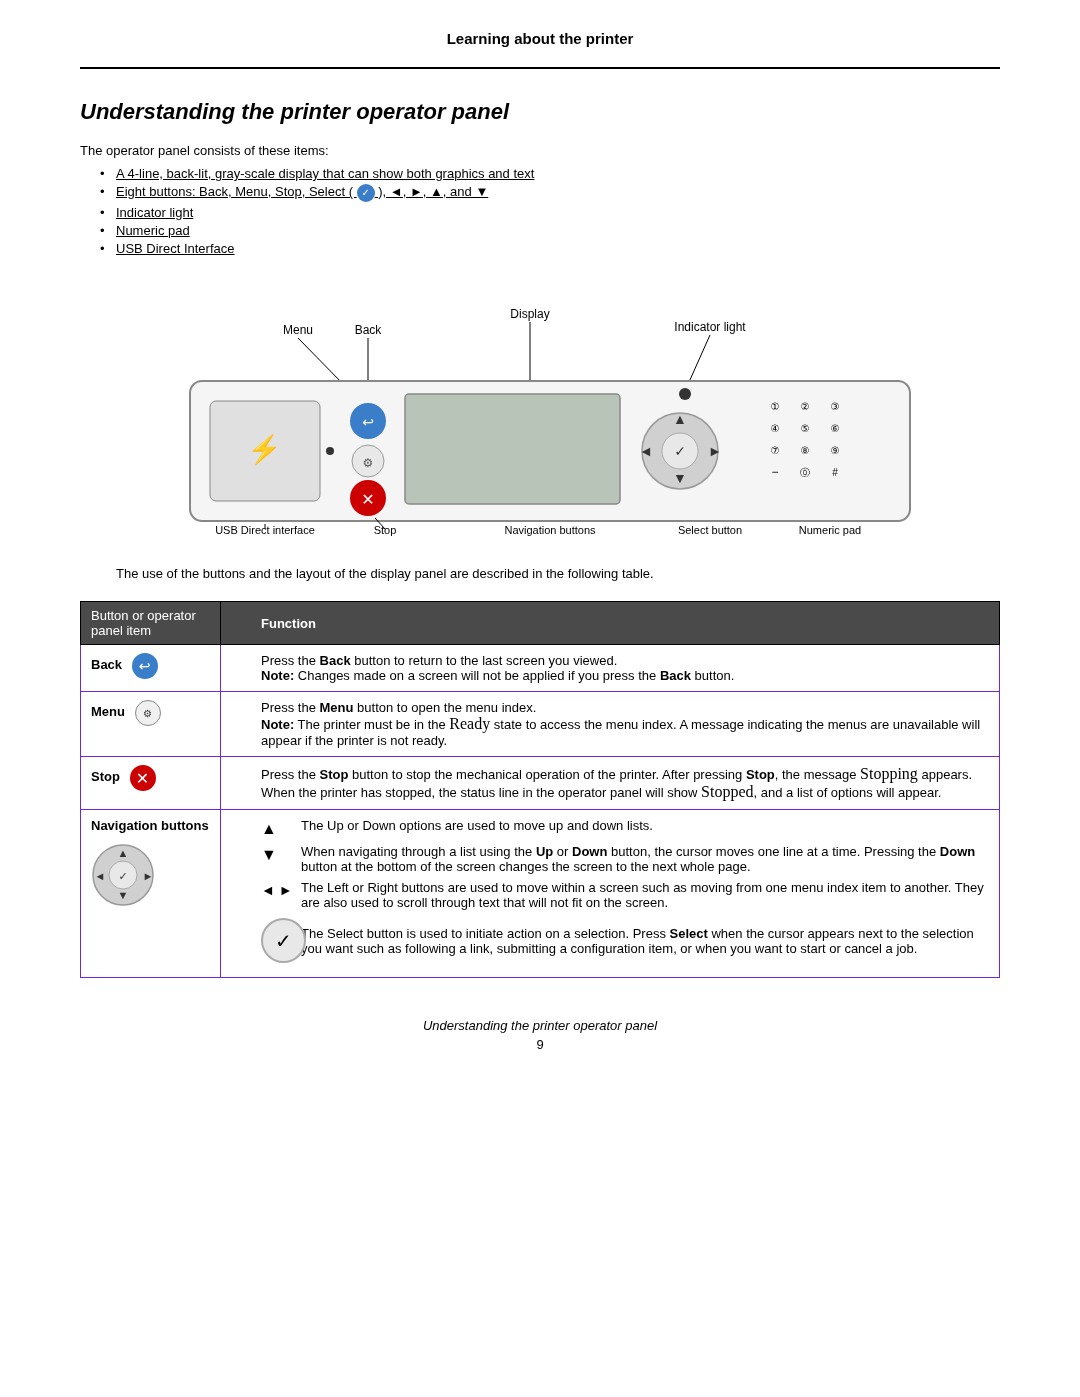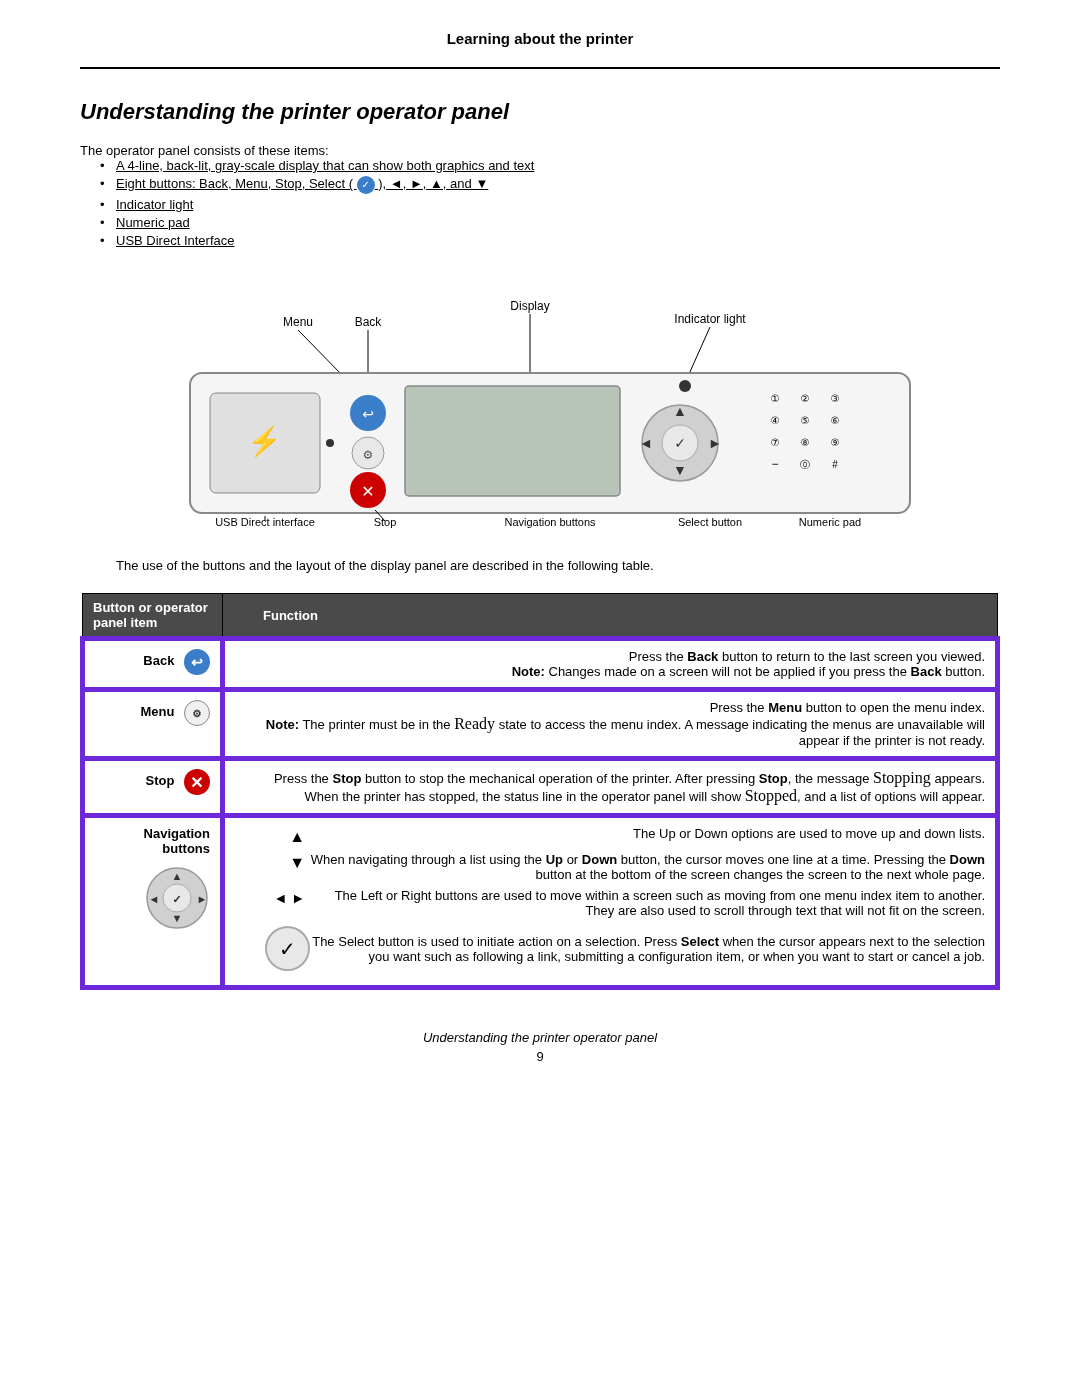--- a/index.html
+++ b/index.html
@@ -28,21 +28,21 @@
       font-size: 15px;
       font-weight: bold;
     }
     .section-title {
       font-size: 22px;
       font-weight: bold;
       font-style: italic;
       margin-bottom: 18px;
     }
     .intro-text {
-      margin-bottom: 0;
+      margin-bottom: 8px;
       font-size: 13px;
     }
     .bullet-list {
       list-style: none;
       margin-left: 20px;
       margin-bottom: 20px;
       text-decoration: underline;
     }
     .bullet-list li {
       position: relative;
@@ -79,29 +79,28 @@
     }
     .panel-table th {
       background: #4a4a4a;
       color: #fff;
       text-align: left;
       padding: 6px 10px;
       font-size: 13px;
       border: 1px solid #000;
     }
     .panel-table td {
-      border: 5px solid #6d28d9;
+      border: 1px solid #6d28d9;
       padding: 8px 10px;
       vertical-align: top;
       font-size: 13px;
-      text-align: right;
     }
     .panel-table .col-item {
       width: 140px;
-      font-weight: bold;
+      font-weight: normal;
     }
     .panel-table .col-fn {
       width: calc(100% - 140px);
       padding-left: 40px;
     }
     .btn-icon {
       display: inline-block;
       vertical-align: middle;
       margin-left: 6px;
     }

